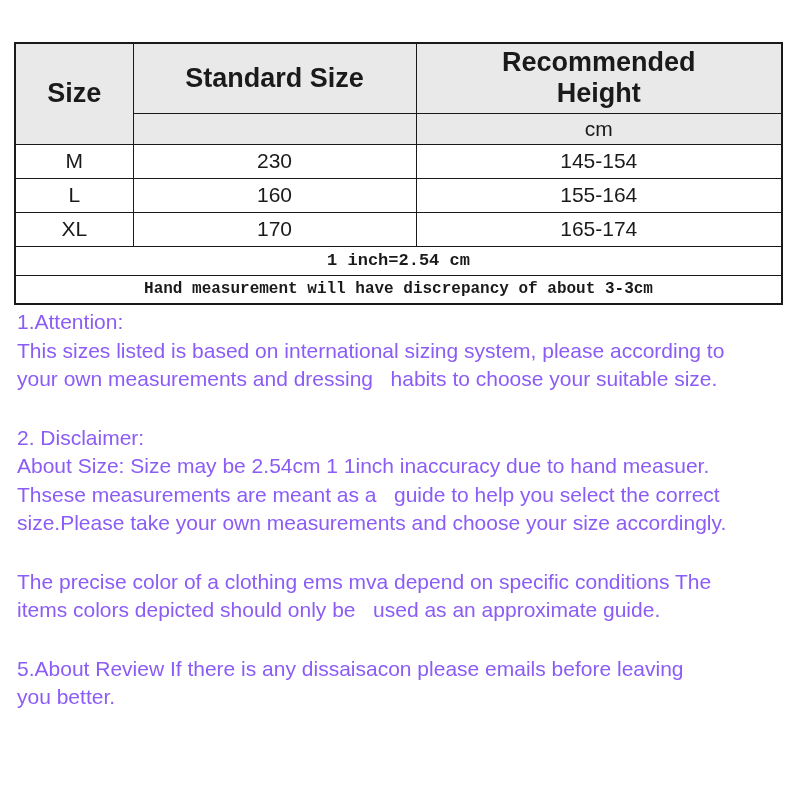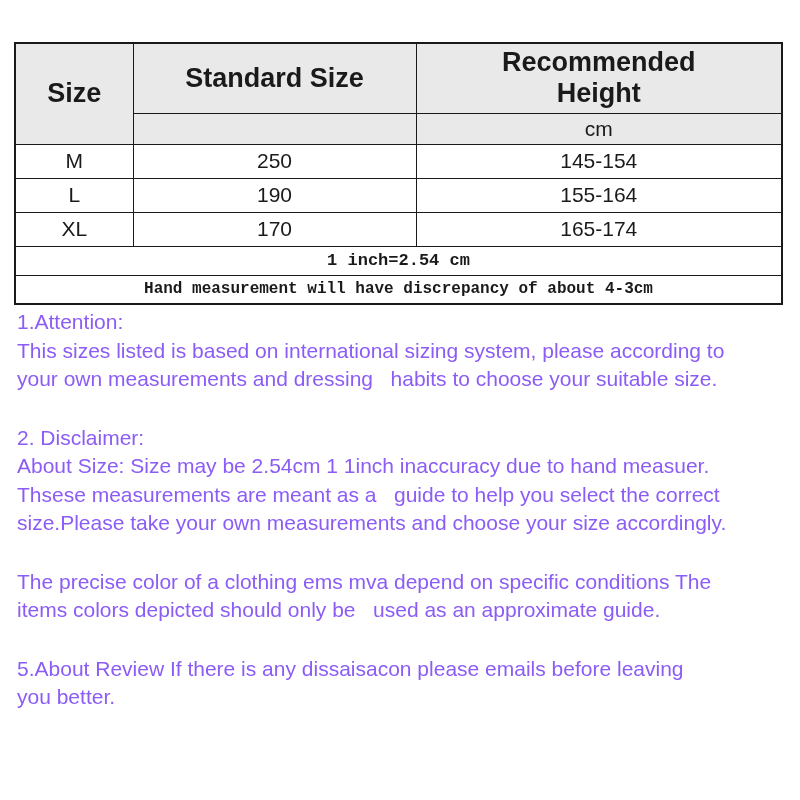--- a/index.html
+++ b/index.html
@@ -99,39 +99,39 @@
         <td class="cell-head">Recommended
 Height</td>
       </tr>
       <tr class="row-sub">
         <td class="cell-sub"></td>
         <td class="cell-sub">cm</td>
       </tr>
 
       <tr class="row-data">
         <td class="cell-data">M</td>
-        <td class="cell-data">250</td>
+        <td class="cell-data">230</td>
         <td class="cell-data">145-154</td>
       </tr>
       <tr class="row-data">
         <td class="cell-data">L</td>
-        <td class="cell-data">190</td>
+        <td class="cell-data">160</td>
         <td class="cell-data">155-164</td>
       </tr>
       <tr class="row-data">
         <td class="cell-data">XL</td>
         <td class="cell-data">170</td>
         <td class="cell-data">165-174</td>
       </tr>
 
       <tr class="row-note">
         <td class="cell-note cell-note-inch" colspan="3">1 inch=2.54 cm</td>
       </tr>
       <tr class="row-note">
-        <td class="cell-note cell-note-hand" colspan="3">Hand measurement will have discrepancy of about 4-3cm</td>
+        <td class="cell-note cell-note-hand" colspan="3">Hand measurement will have discrepancy of about 3-3cm</td>
       </tr>
     </tbody>
   </table>
 
   <div class="notes-area">
 
     <div class="para">
       <div class="para-line">1.Attention:</div>
       <div class="para-line">This sizes listed is based on international sizing system, please according to</div>
       <div class="para-line">your own measurements and dressing   habits to choose your suitable size.</div>

